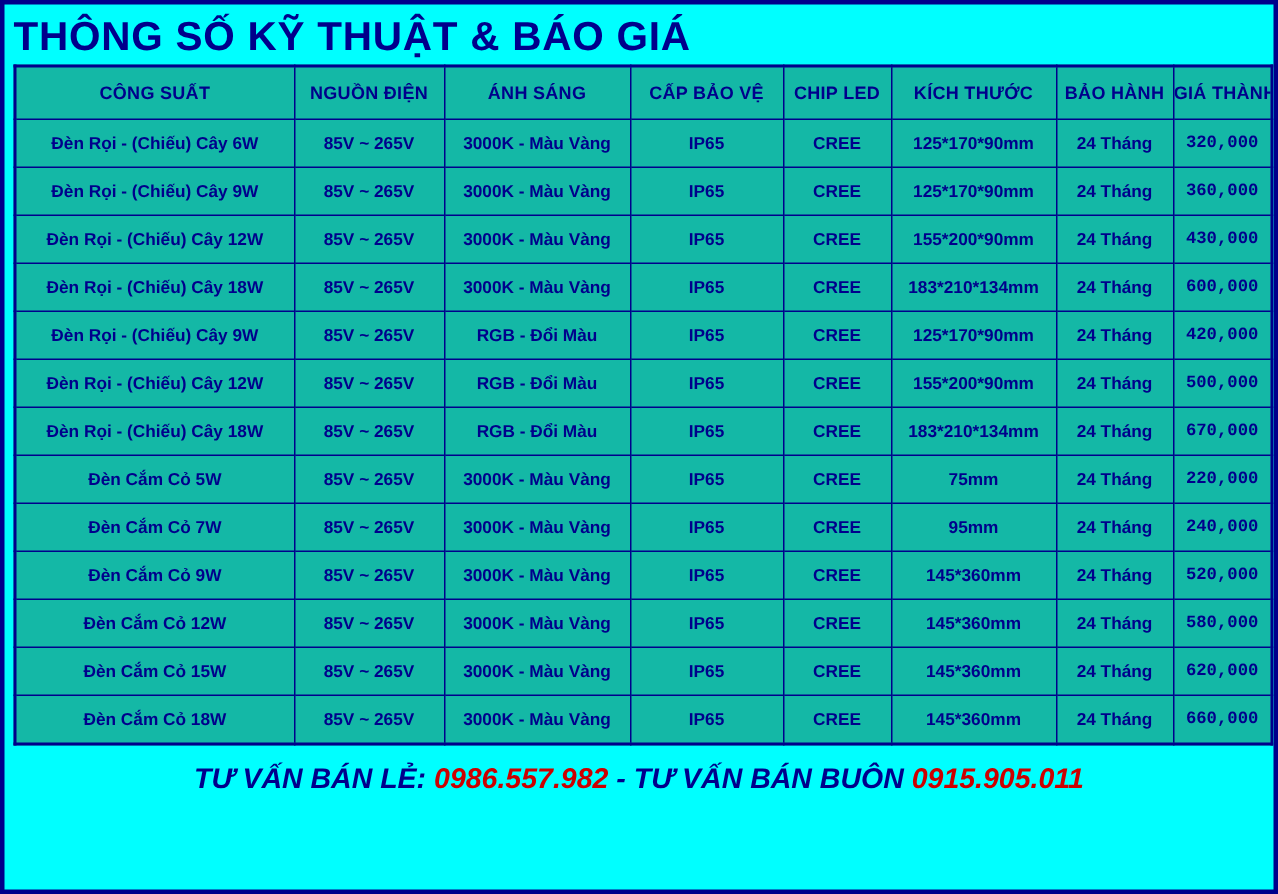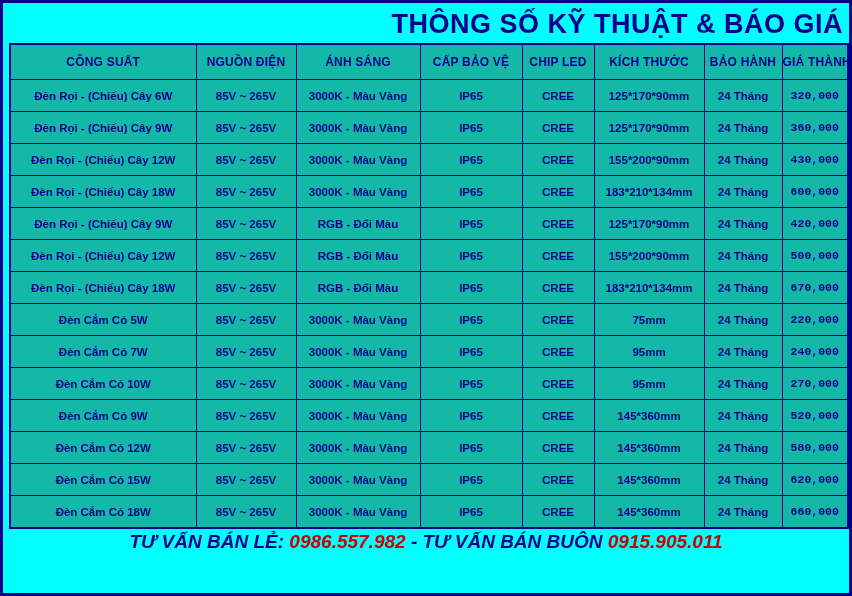--- a/index.html
+++ b/index.html
@@ -14,21 +14,21 @@
     width: 852px;
     height: 596px;
     box-sizing: border-box;
     background: #00ffff;
     border: 3px solid #00008b;
     padding: 5px 6px 4px 6px;
     position: relative;
     overflow: hidden;
   }
   .title-bar {
-    text-align: right;
+    text-align: left;
     color: #00008b;
     font-weight: bold;
     font-size: 27px;
     letter-spacing: 0.5px;
     line-height: 30px;
     padding: 1px 0 4px 0;
     white-space: nowrap;
   }
   table.spec {
     width: 100%;
@@ -66,21 +66,21 @@
     text-align: right;
     padding-right: 8px;
     font-family: Liberation Mono, monospace;
   }
   .footer {
     text-align: center;
     font-size: 19px;
     font-weight: bold;
     font-style: italic;
     color: #00008b;
-    padding-top: 2px;
+    padding-top: 12px;
     white-space: nowrap;
   }
   .footer .phone {
     color: #cc0000;
   }
   col.c0 { width: 186px; }
   col.c1 { width: 100px; }
   col.c2 { width: 124px; }
   col.c3 { width: 102px; }
   col.c4 { width: 72px; }
@@ -203,30 +203,20 @@
         <td class="name">Đèn Cắm Cỏ 7W</td>
         <td>85V ~ 265V</td>
         <td>3000K - Màu Vàng</td>
         <td>IP65</td>
         <td>CREE</td>
         <td>95mm</td>
         <td>24 Tháng</td>
         <td class="price">240,000</td>
       </tr>
       <tr>
-        <td class="name">Đèn Cắm Cỏ 10W</td>
-        <td>85V ~ 265V</td>
-        <td>3000K - Màu Vàng</td>
-        <td>IP65</td>
-        <td>CREE</td>
-        <td>95mm</td>
-        <td>24 Tháng</td>
-        <td class="price">270,000</td>
-      </tr>
-      <tr>
         <td class="name">Đèn Cắm Cỏ 9W</td>
         <td>85V ~ 265V</td>
         <td>3000K - Màu Vàng</td>
         <td>IP65</td>
         <td>CREE</td>
         <td>145*360mm</td>
         <td>24 Tháng</td>
         <td class="price">520,000</td>
       </tr>
       <tr>

